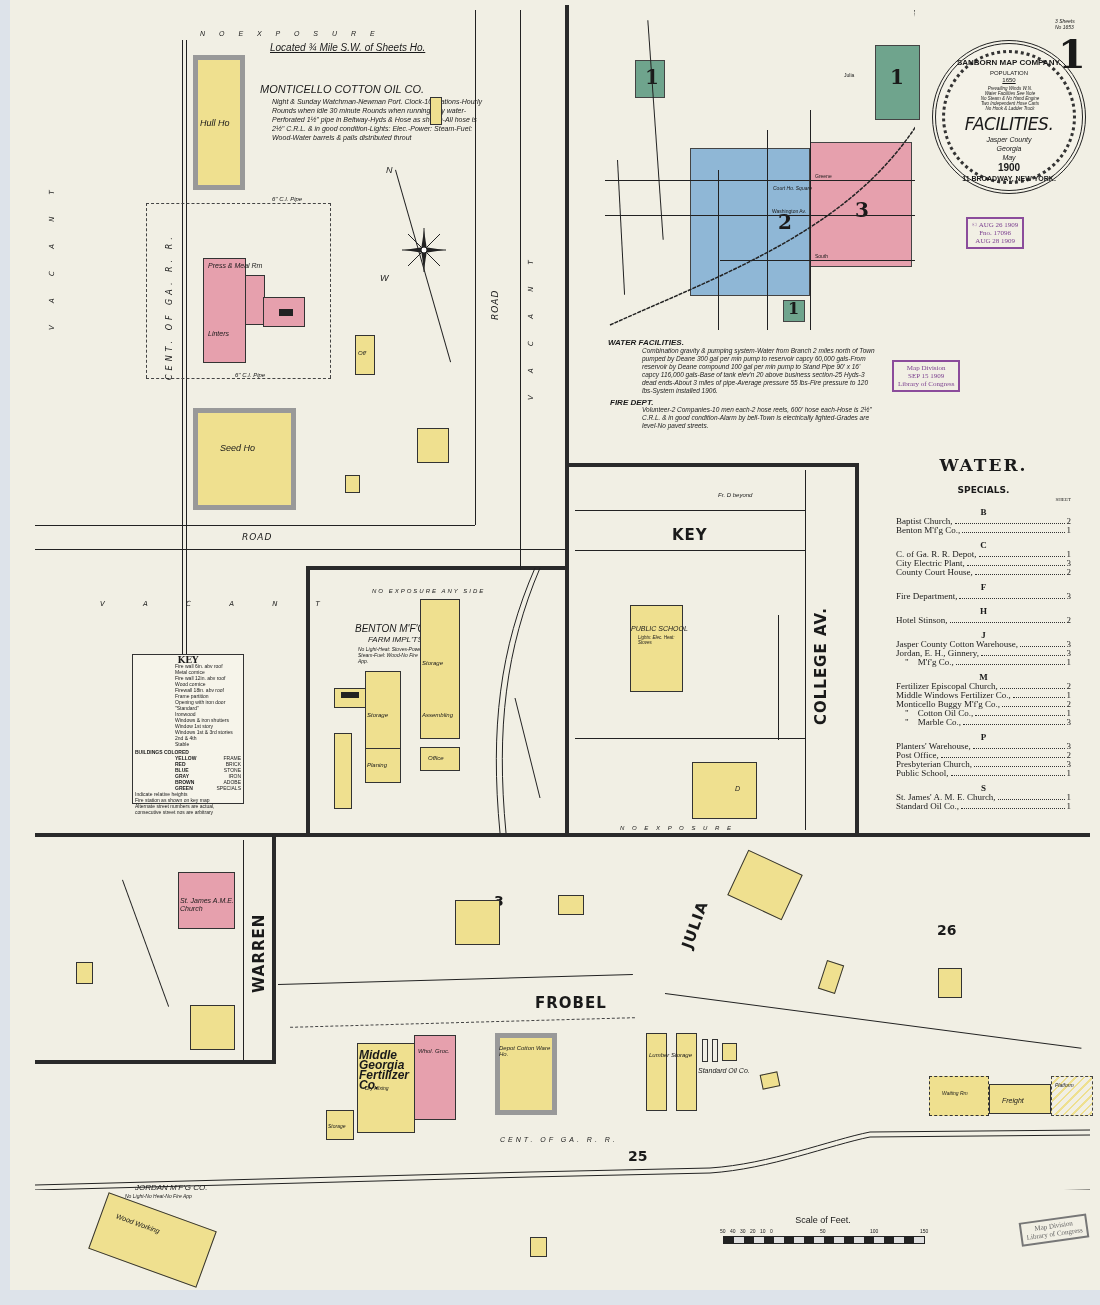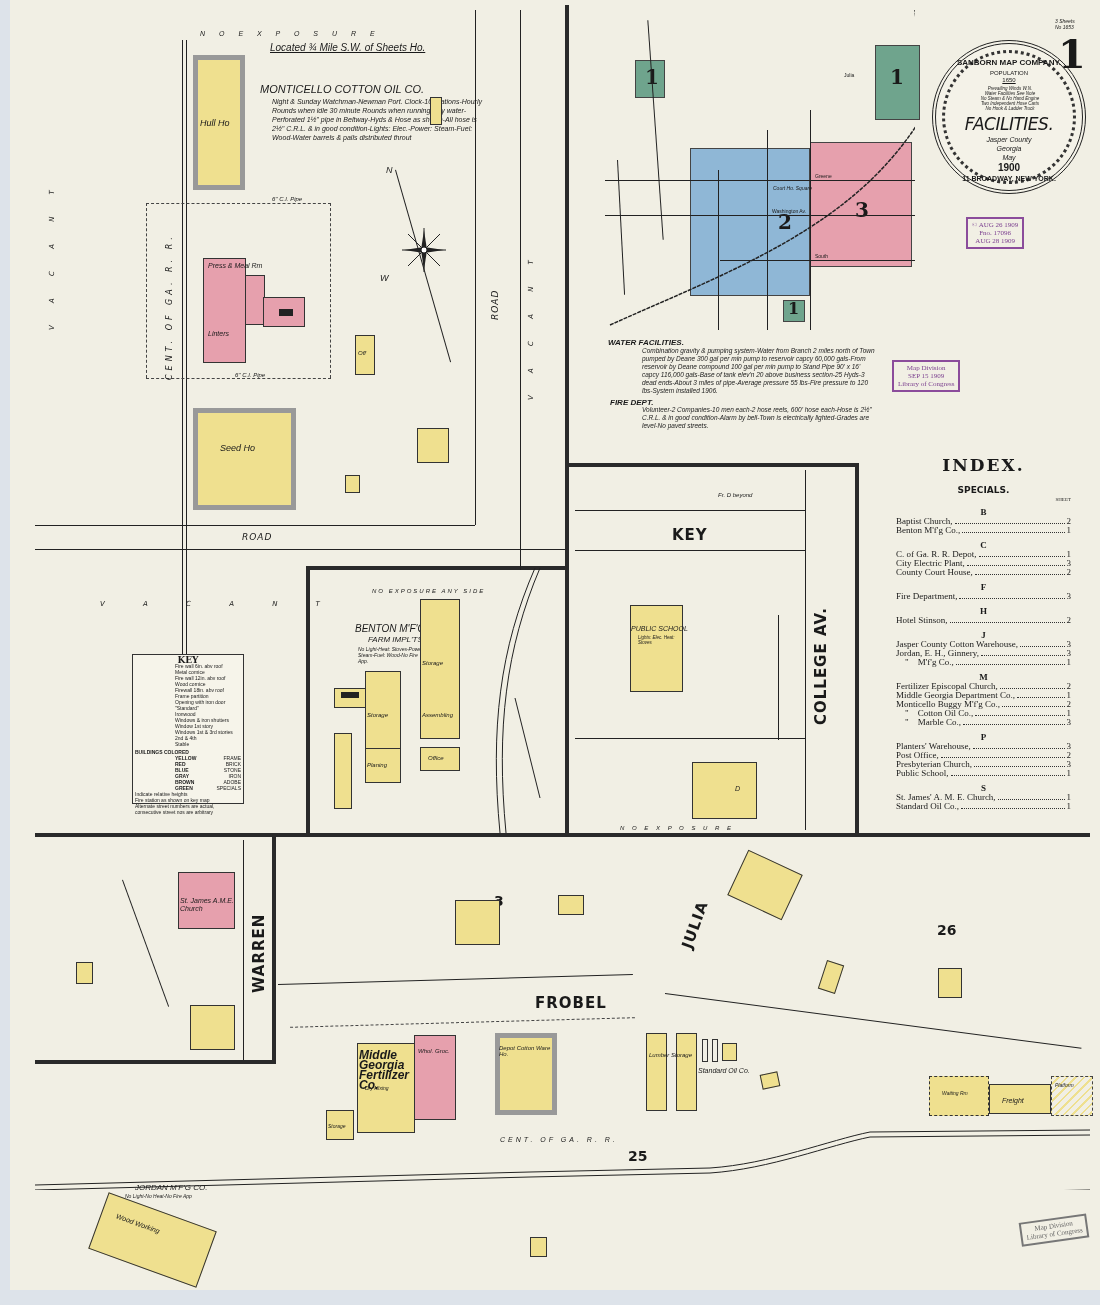--- a/index.html
+++ b/index.html
@@ -172,21 +172,21 @@
     <div>SEP 15 1909</div>
     <div>Library of Congress</div>
   </div>
 
   <div class="lbl" style="left:598px;top:338px;font-weight:bold;font-size:8px;">WATER FACILITIES.</div>
   <div class="note" style="left:632px;top:347px;width:235px;white-space:normal;font-size:6.5px;line-height:8px;">Combination gravity &amp; pumping system-Water from Branch 2 miles north of Town pumped by Deane 300 gal per min pump to reservoir capcy 60,000 gals-From reservoir by Deane compound 100 gal per min pump to Stand Pipe 90' x 16' capcy 116,000 gals-Base of tank elev'n 20 above business section-25 Hyds-3 dead ends-About 3 miles of pipe-Average pressure 55 lbs-Fire pressure to 120 lbs-System installed 1906.</div>
   <div class="lbl" style="left:600px;top:398px;font-weight:bold;font-size:8px;">FIRE DEPT.</div>
   <div class="note" style="left:632px;top:406px;width:235px;white-space:normal;font-size:6.5px;line-height:8px;">Volunteer-2 Companies-10 men each-2 hose reels, 600' hose each-Hose is 2½" C.R.L. &amp; in good condition-Alarm by bell-Town is electrically lighted-Grades are level-No paved streets.</div>
 
   <div class="index">
-    <h2>INDEX.</h2>
+    <h2>WATER.</h2>
     <h3>SPECIALS.</h3>
     <div class="sheet-hdr">SHEET</div>
     <div id="index-groups">
         <div class="letter">B</div>
         <div class="row">
           <span style="white-space: pre;">Baptist Church,</span>
           <span class="dots"></span>
           <span>2</span>
         </div>
         <div class="row">
@@ -238,21 +238,21 @@
           <span class="dots"></span>
           <span>1</span>
         </div>
         <div class="letter">M</div>
         <div class="row">
           <span style="white-space: pre;">Fertilizer Episcopal Church,</span>
           <span class="dots"></span>
           <span>2</span>
         </div>
         <div class="row">
-          <span style="white-space: pre;">Middle Georgia Department Co.,</span>
+          <span style="white-space: pre;">Middle Windows Fertilizer Co.,</span>
           <span class="dots"></span>
           <span>1</span>
         </div>
         <div class="row">
           <span style="white-space: pre;">Monticello Buggy M'f'g Co.,</span>
           <span class="dots"></span>
           <span>2</span>
         </div>
         <div class="row">
           <span style="white-space: pre;">    "    Cotton Oil Co.,</span>
@@ -441,18 +441,33 @@
         <div style="display: flex; justify-content: space-between; padding-left: 40px;">
           <span style="font-weight: bold;">GREEN</span>
           <span>SPECIALS</span>
         </div>
       </div>
     <div>Indicate relative heights</div>
     <div>Fire station as shown on key map</div>
     <div>Alternate street numbers are actual, consecutive street nos are arbitrary</div>
   </div>
 
+  <div class="scale">
+    <div style="font-size:9px;text-align:center;width:200px;margin-bottom:3px;">Scale of Feet.</div>
+    <div id="scale-ticks" style="position:relative;width:200px;height:8px;font-size:5px;">
+        <span style="position: absolute; left: -3px;">50</span>
+        <span style="position: absolute; left: 7px;">40</span>
+        <span style="position: absolute; left: 17px;">30</span>
+        <span style="position: absolute; left: 27px;">20</span>
+        <span style="position: absolute; left: 37px;">10</span>
+        <span style="position: absolute; left: 47px;">0</span>
+        <span style="position: absolute; left: 97px;">50</span>
+        <span style="position: absolute; left: 147px;">100</span>
+        <span style="position: absolute; left: 197px;">150</span>
+      </div>
+    <div class="scalebar"></div>
+  </div>
 
   <div class="stamp" style="left:1010px;top:1218px;transform:rotate(-8deg);border-color:#777;color:#666;">
     <div>Map Division</div>
     <div>Library of Congress</div>
   </div>
 </div>
 
 </body></html>

